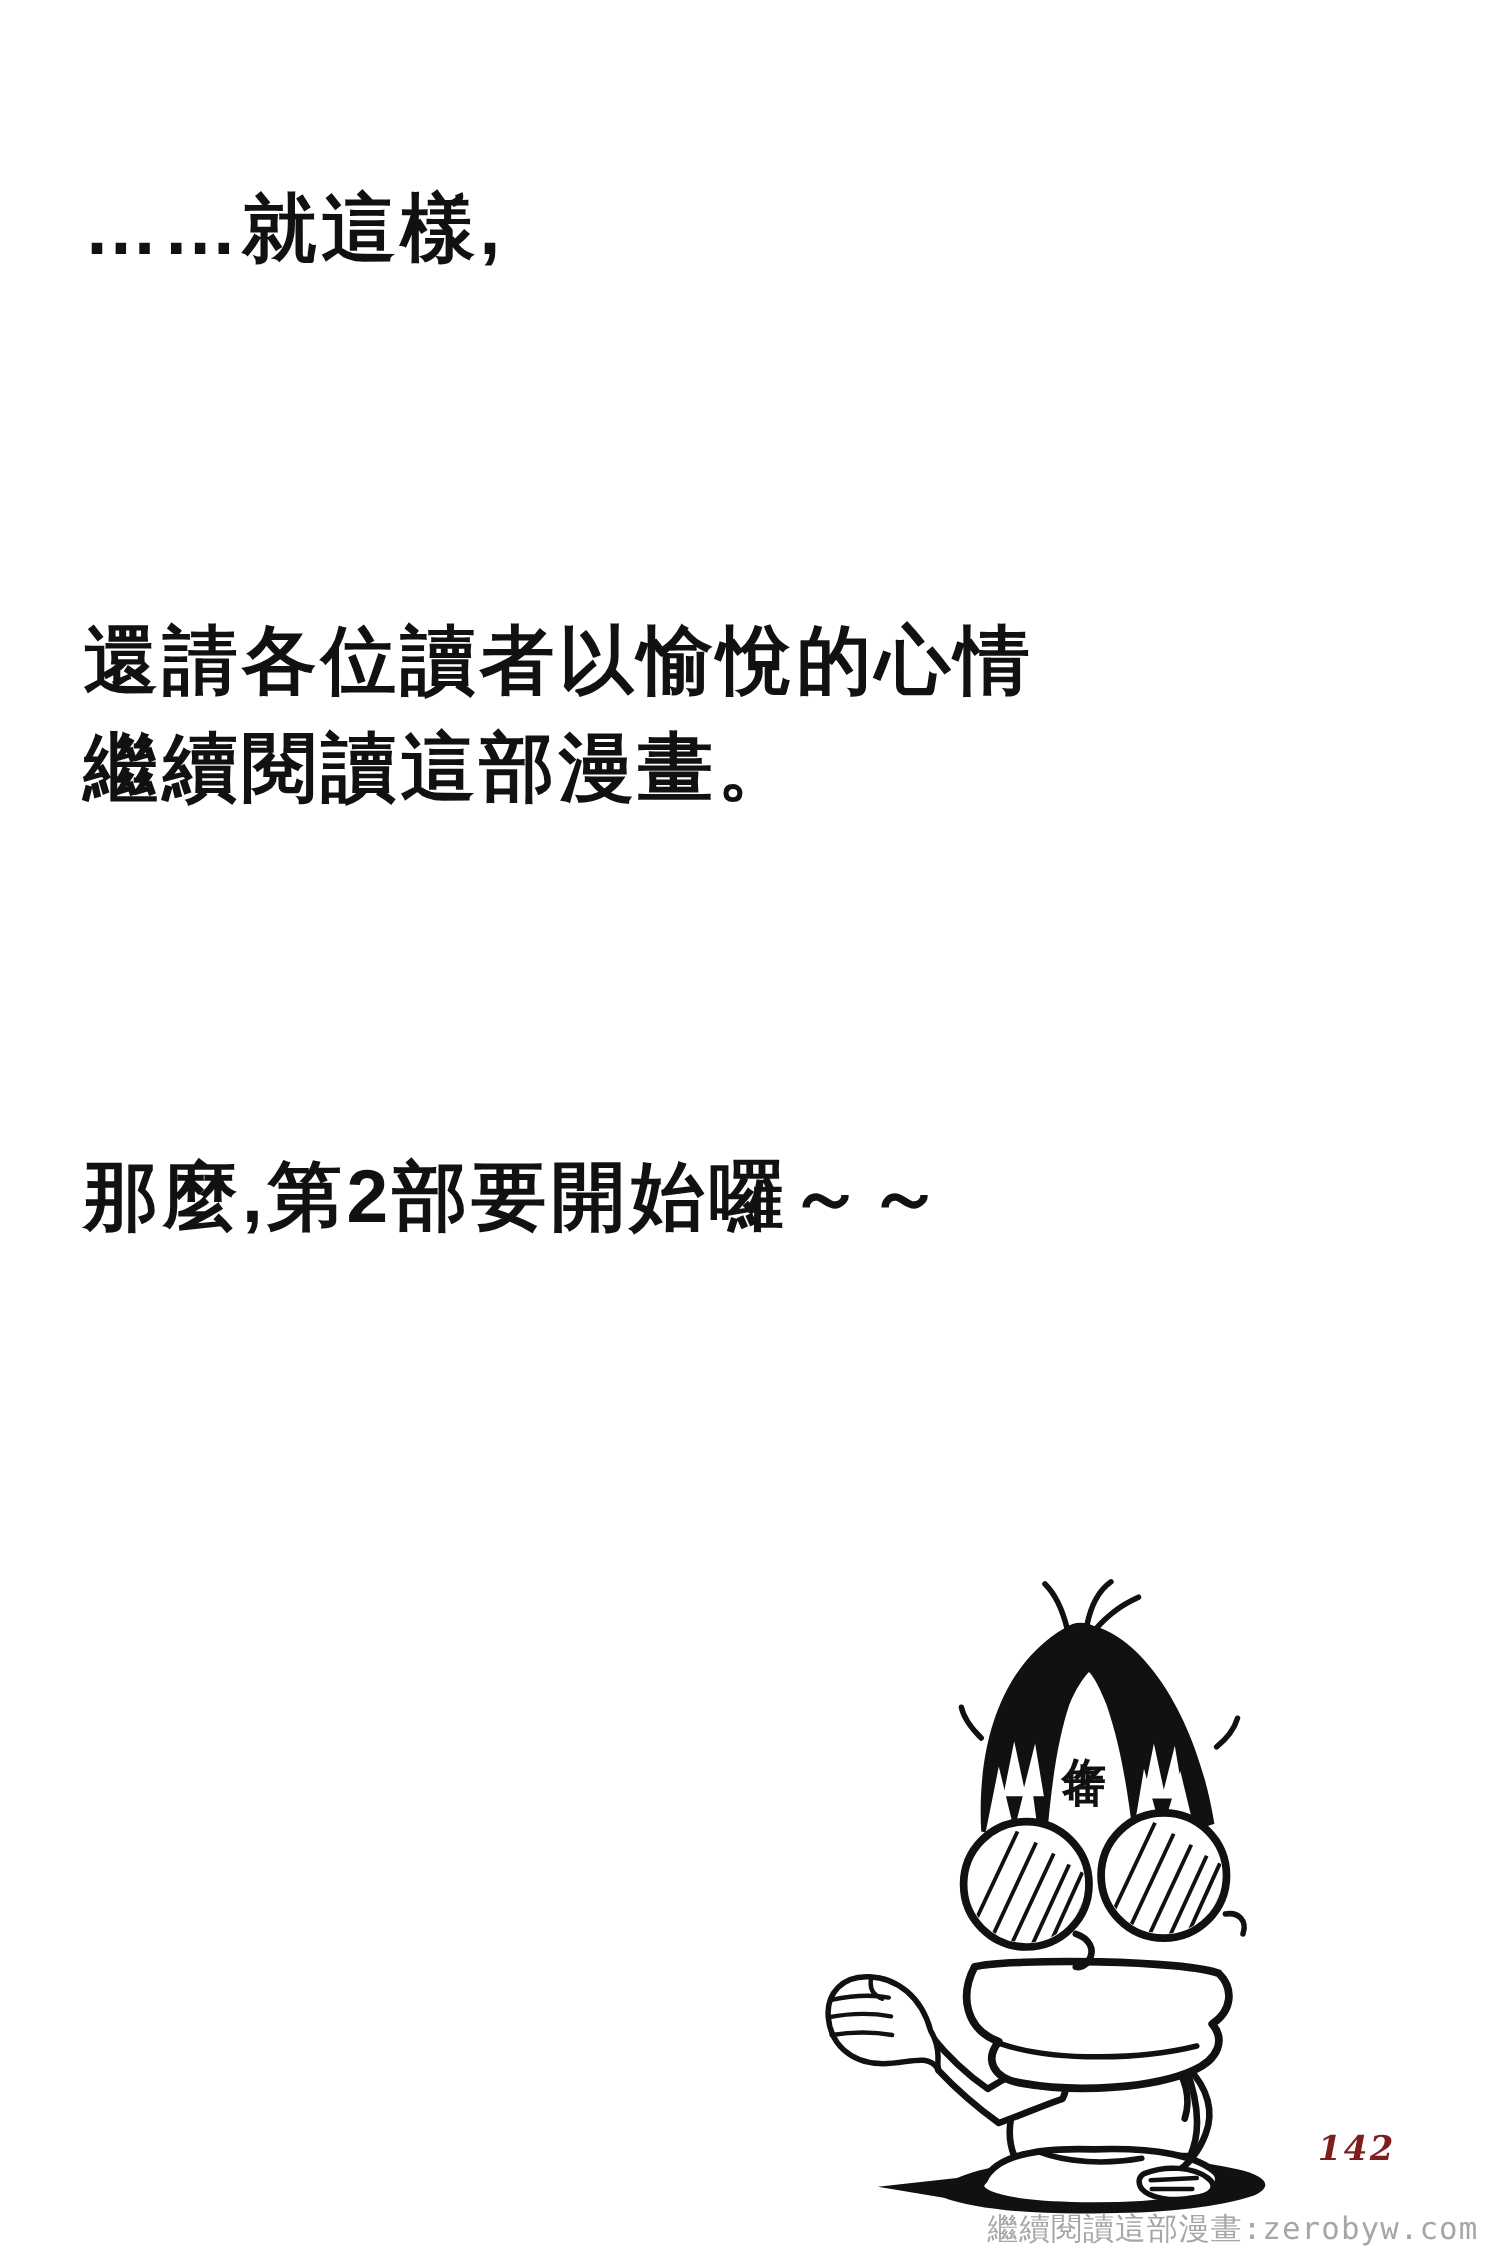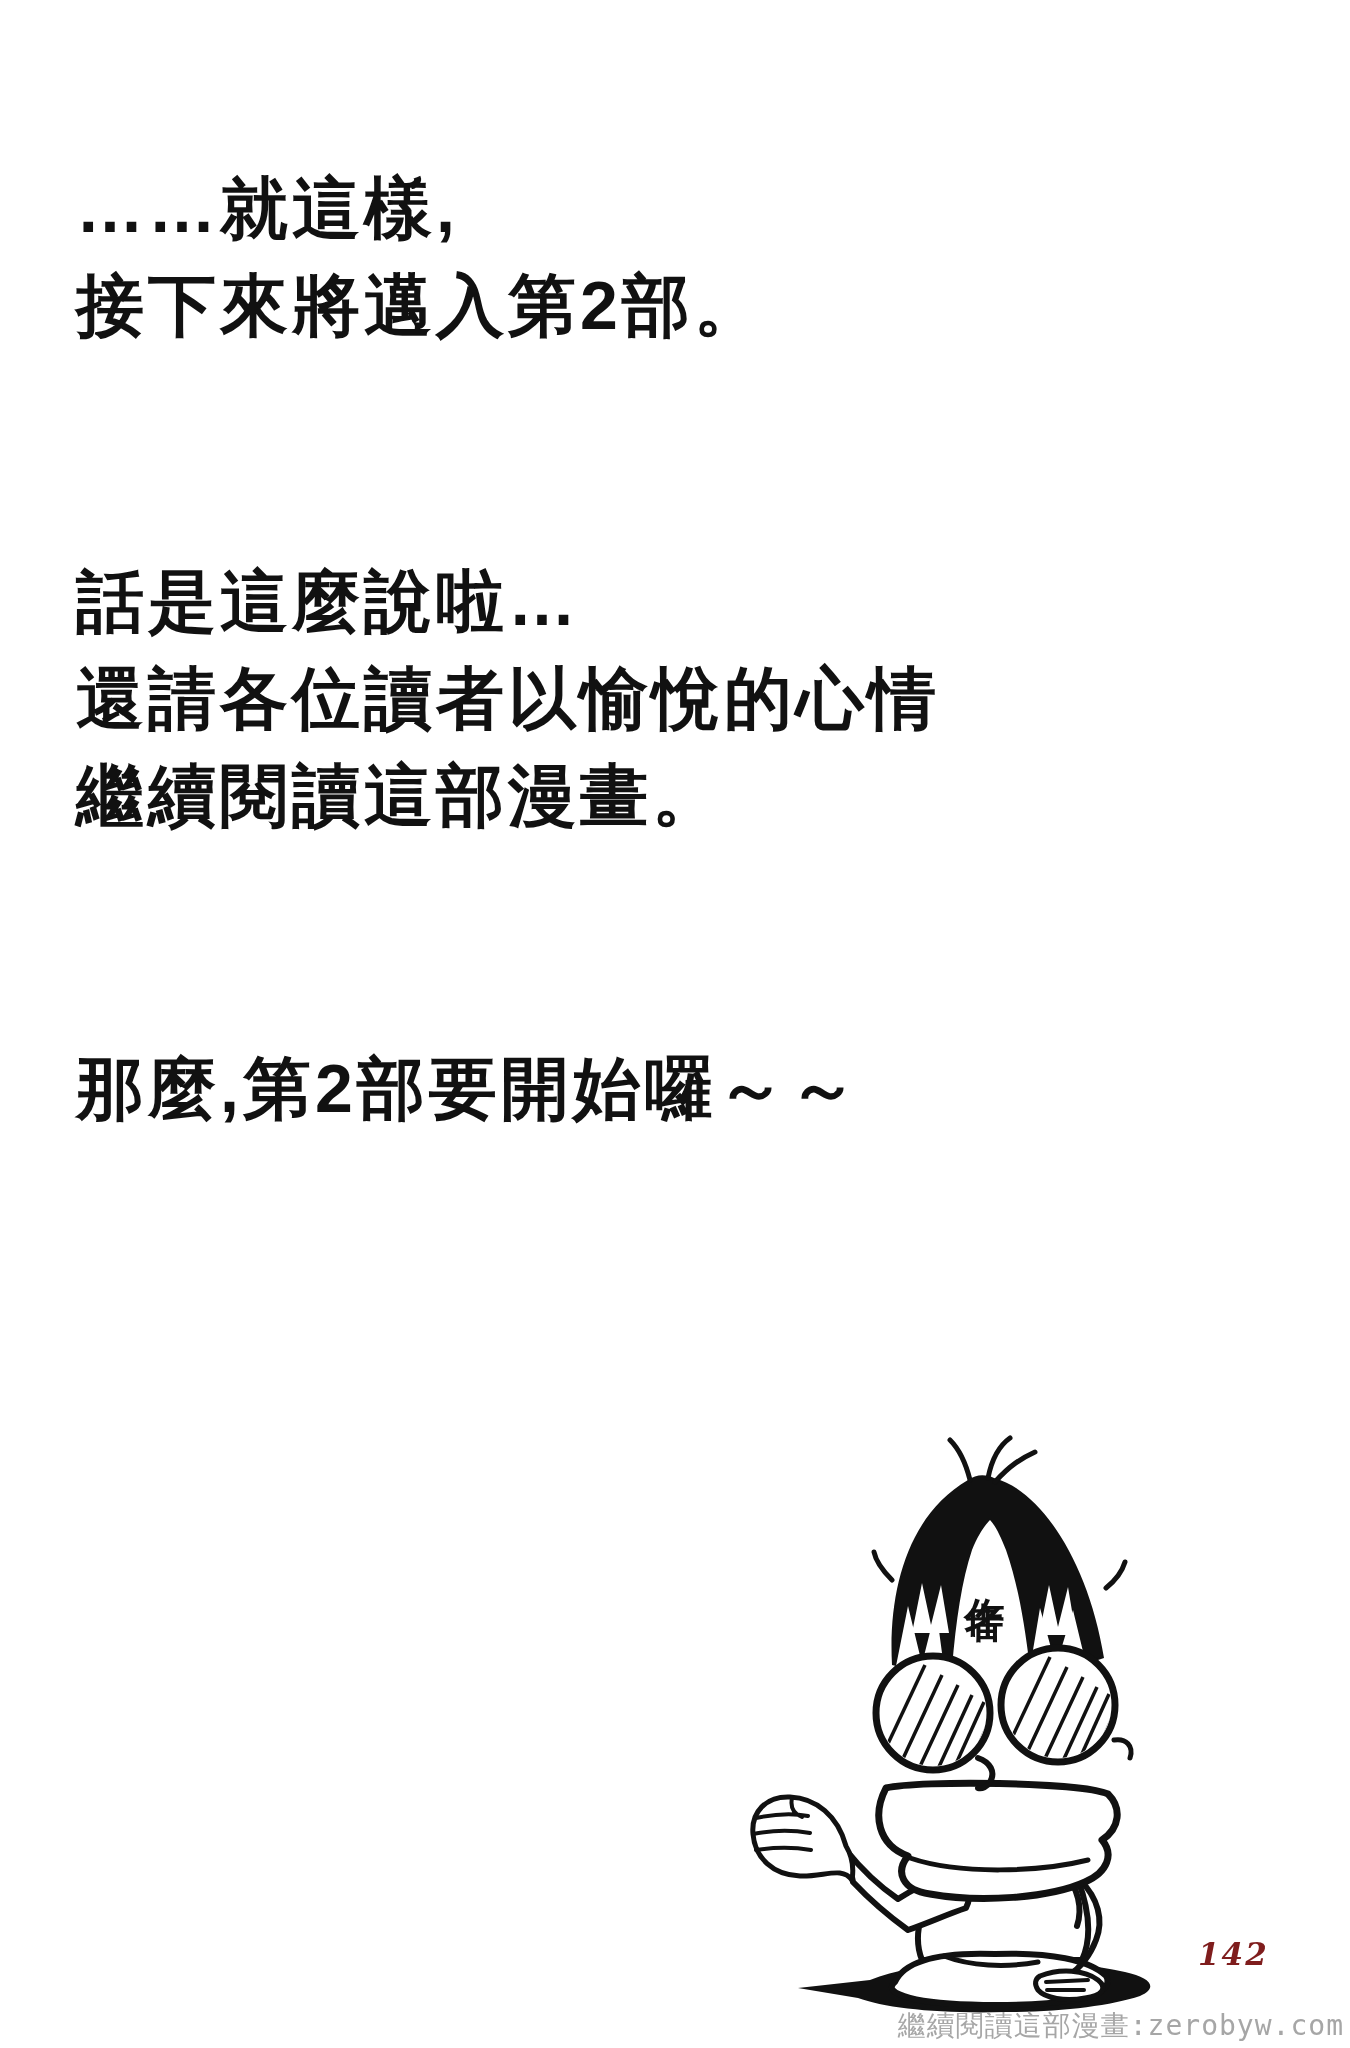--- a/index.html
+++ b/index.html
@@ -64,24 +64,22 @@
   }
 </style>
 </head>
 <body>
 
 <div class="page">
 
   <div class="afterword">
     <div class="para para-1">
       <div class="line">……就這樣,</div>
-      <div class="line">接下來將邁入第2部。</div>
     </div>
     <div class="para para-2">
-      <div class="line">話是這麼說啦…</div>
       <div class="line">還請各位讀者以愉悅的心情</div>
       <div class="line">繼續閱讀這部漫畫。</div>
     </div>
     <div class="para para-3">
       <div class="line">那麼,第2部要開始囉～～</div>
     </div>
   </div>
 
   <svg class="illustration" viewBox="0 0 620 600" xmlns="http://www.w3.org/2000/svg">
     <defs>

